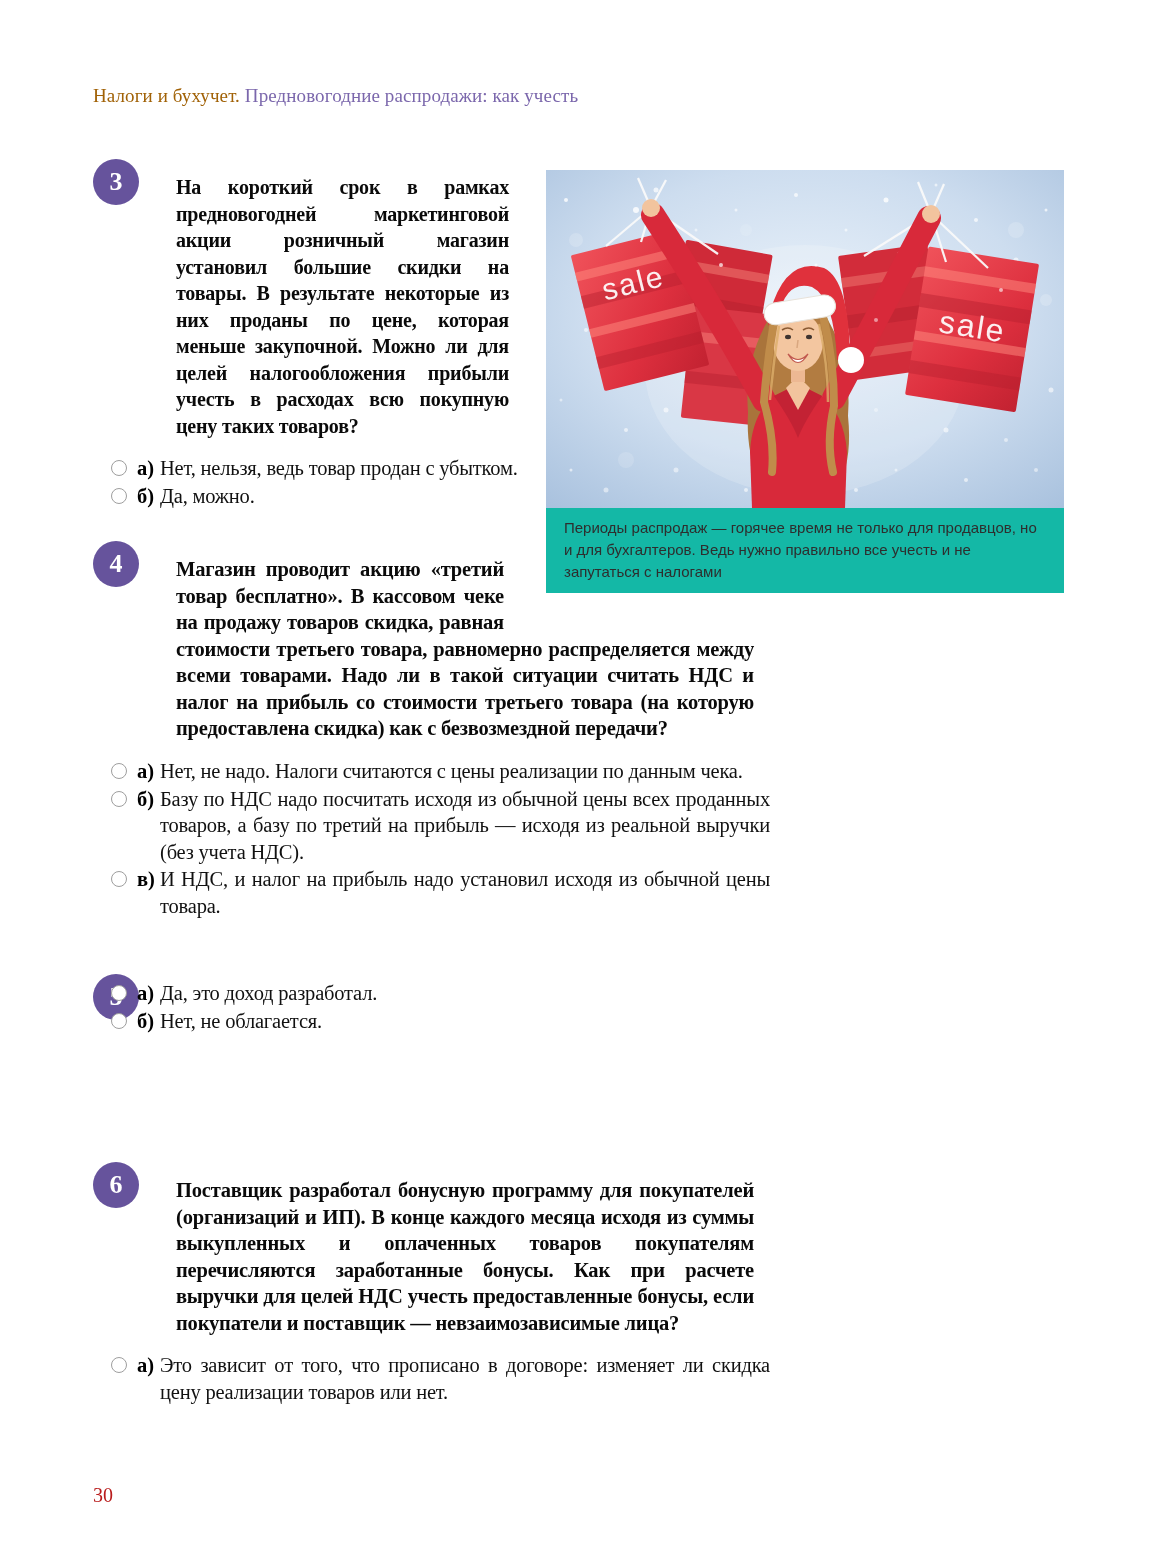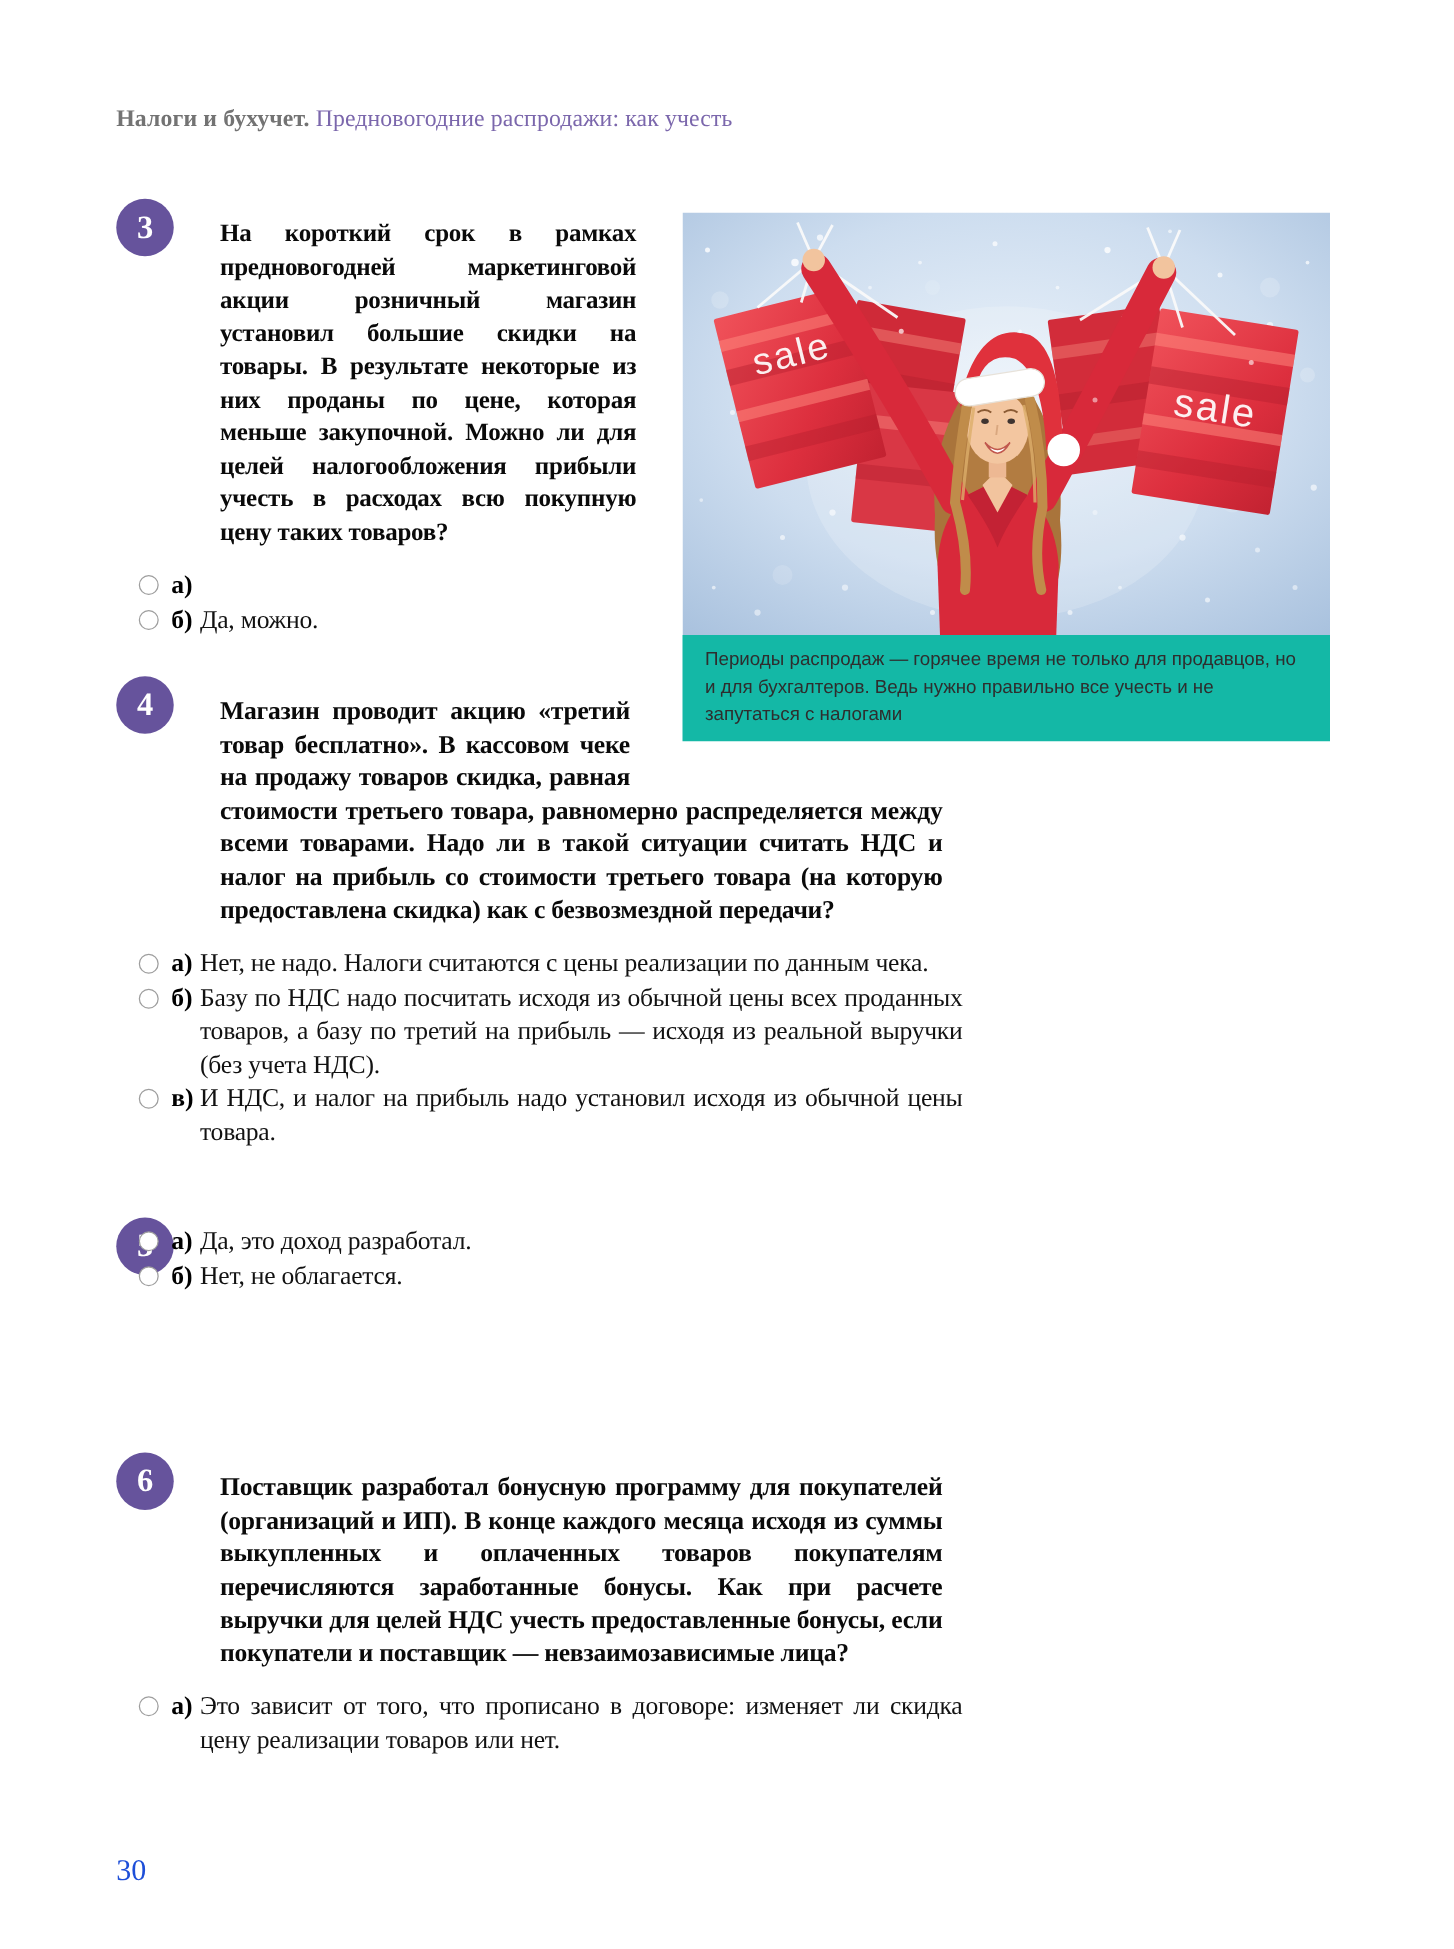--- a/index.html
+++ b/index.html
@@ -3,21 +3,21 @@
 <meta charset="utf-8">
 <style>
   html,body { margin:0; padding:0; background:#ffffff; }
   .page {
     position:relative; width:1163px; height:1559px; background:#ffffff;
     font-family:"Liberation Serif","DejaVu Serif",serif; color:#000;
     overflow:hidden;
   }
   
   .header { position:absolute; left:93px; top:85px; font-size:19px; letter-spacing:0.1px; }
-  .header .brand { font-weight:bold; color:#737373; }
+  .header .brand { font-weight:normal; color:#a16207; }
   .header .subtitle { color:#7b67ac; }
 
   
   .photo-figure { position:absolute; left:546px; top:170px; width:518px; }
   .photo { display:block; width:518px; height:338px; }
   .caption {
     background:#14b8a6; padding:9px 18px 10px;
     font-family:"Liberation Sans","DejaVu Sans",sans-serif;
     font-size:15px; line-height:22px; color:#2e2e2e;
   }
@@ -48,21 +48,21 @@
   .answers { margin-top:7px; width:677px; }
   #q3 .answers { width:430px; }
   .answer { position:relative; padding-left:67px; margin-bottom:1px; min-height:27px; cursor:pointer; }
   .radio {
     position:absolute; left:18px; top:5px; width:16px; height:16px;
     border:1.5px solid #9e9e9e; border-radius:50%; box-sizing:border-box; background:#fff;
   }
   .amark { position:absolute; left:44px; top:0; font-weight:bold; font-size:20.5px; line-height:26.5px; }
   .atext { margin:0; font-size:20.5px; line-height:26.5px; text-align:justify; letter-spacing:-0.2px; color:#111; }
 
-  .page-number { position:absolute; left:93px; top:1484px; font-size:24px; color:#1d4ed8; }
+  .page-number { position:absolute; left:93px; top:1484px; font-size:20px; color:#b91c1c; }
 
   .sale-label { font-family:"Liberation Sans","DejaVu Sans",sans-serif; letter-spacing:2px; }
 </style>
 </head>
 <body>
 
 <div class="page">
 
   <div class="header">
     <span class="brand">Налоги и бухучет.</span>
@@ -240,20 +240,21 @@
 
   <section class="question" id="q3">
     <div class="qnum">3</div>
     <div class="qbody">
       <p class="qtext">На короткий срок в рамках предновогодней маркетинговой акции розничный магазин установил большие скидки на товары. В результате некоторые из них проданы по цене, которая меньше закупочной. Можно ли для целей налогообложения прибыли учесть в расходах всю покупную цену таких товаров?</p>
     </div>
     <div class="answers">
       <div class="answer">
         <span class="radio"></span>
         <span class="amark">а)</span>
+        <p class="atext">Нет, нельзя, ведь товар продан с убытком.</p>
       </div>
       <div class="answer">
         <span class="radio"></span>
         <span class="amark">б)</span>
         <p class="atext">Да, можно.</p>
       </div>
     </div>
   </section>
 
   <section class="question" id="q4">

